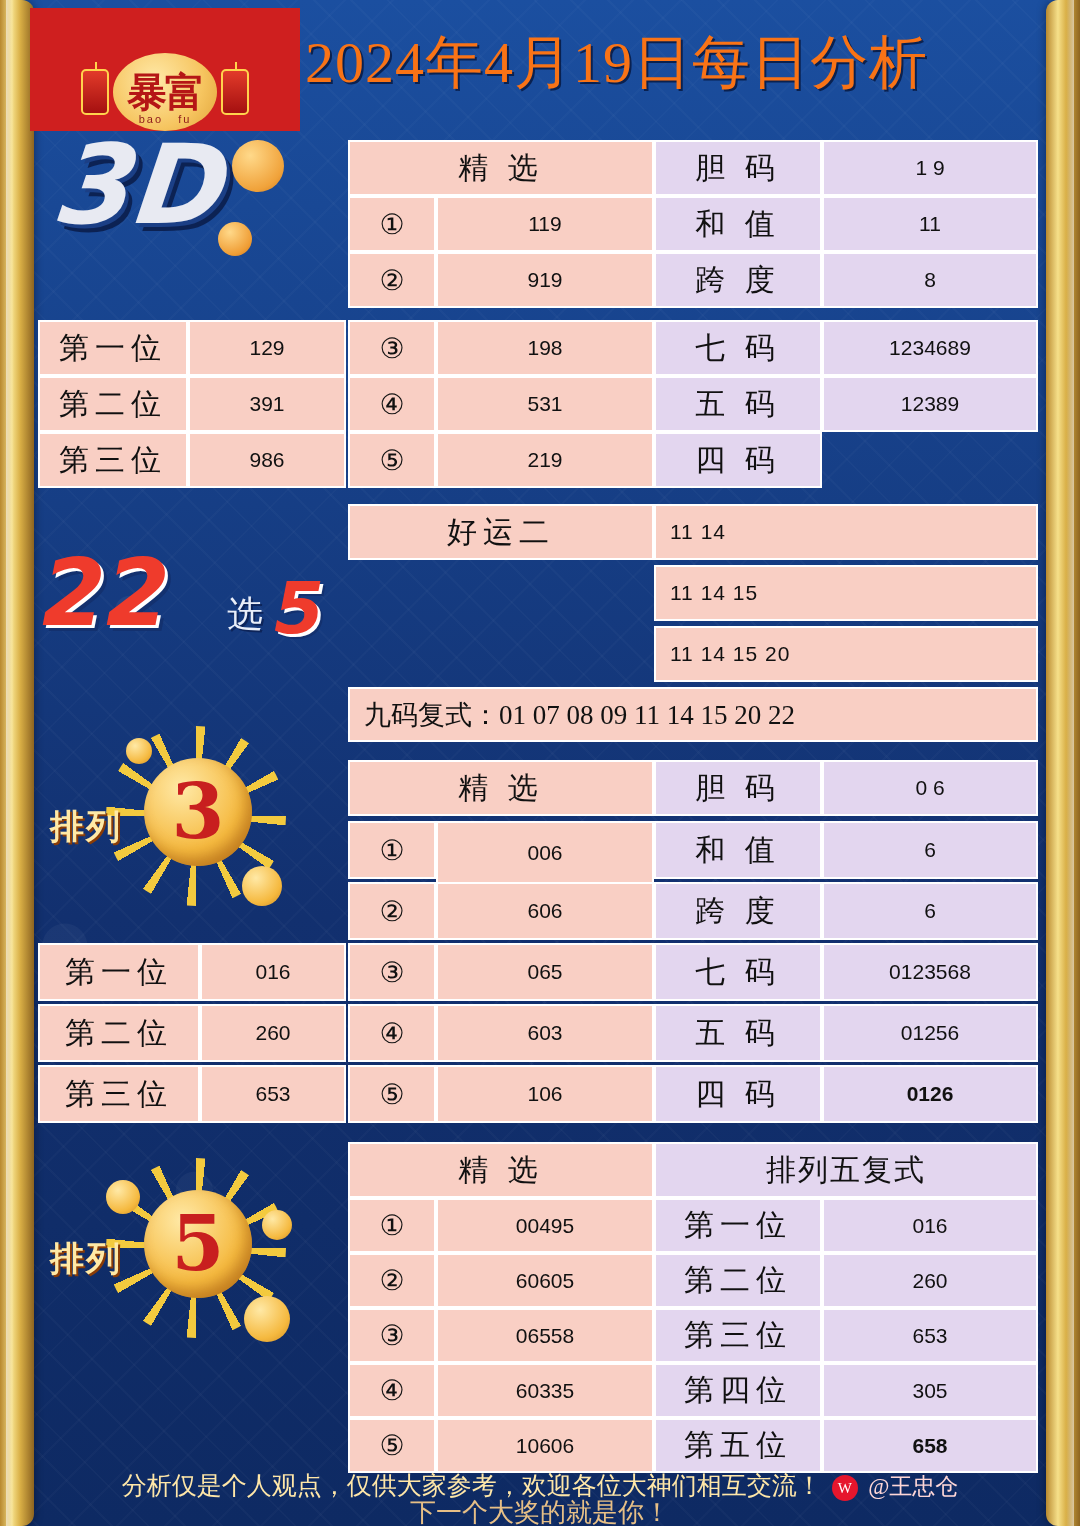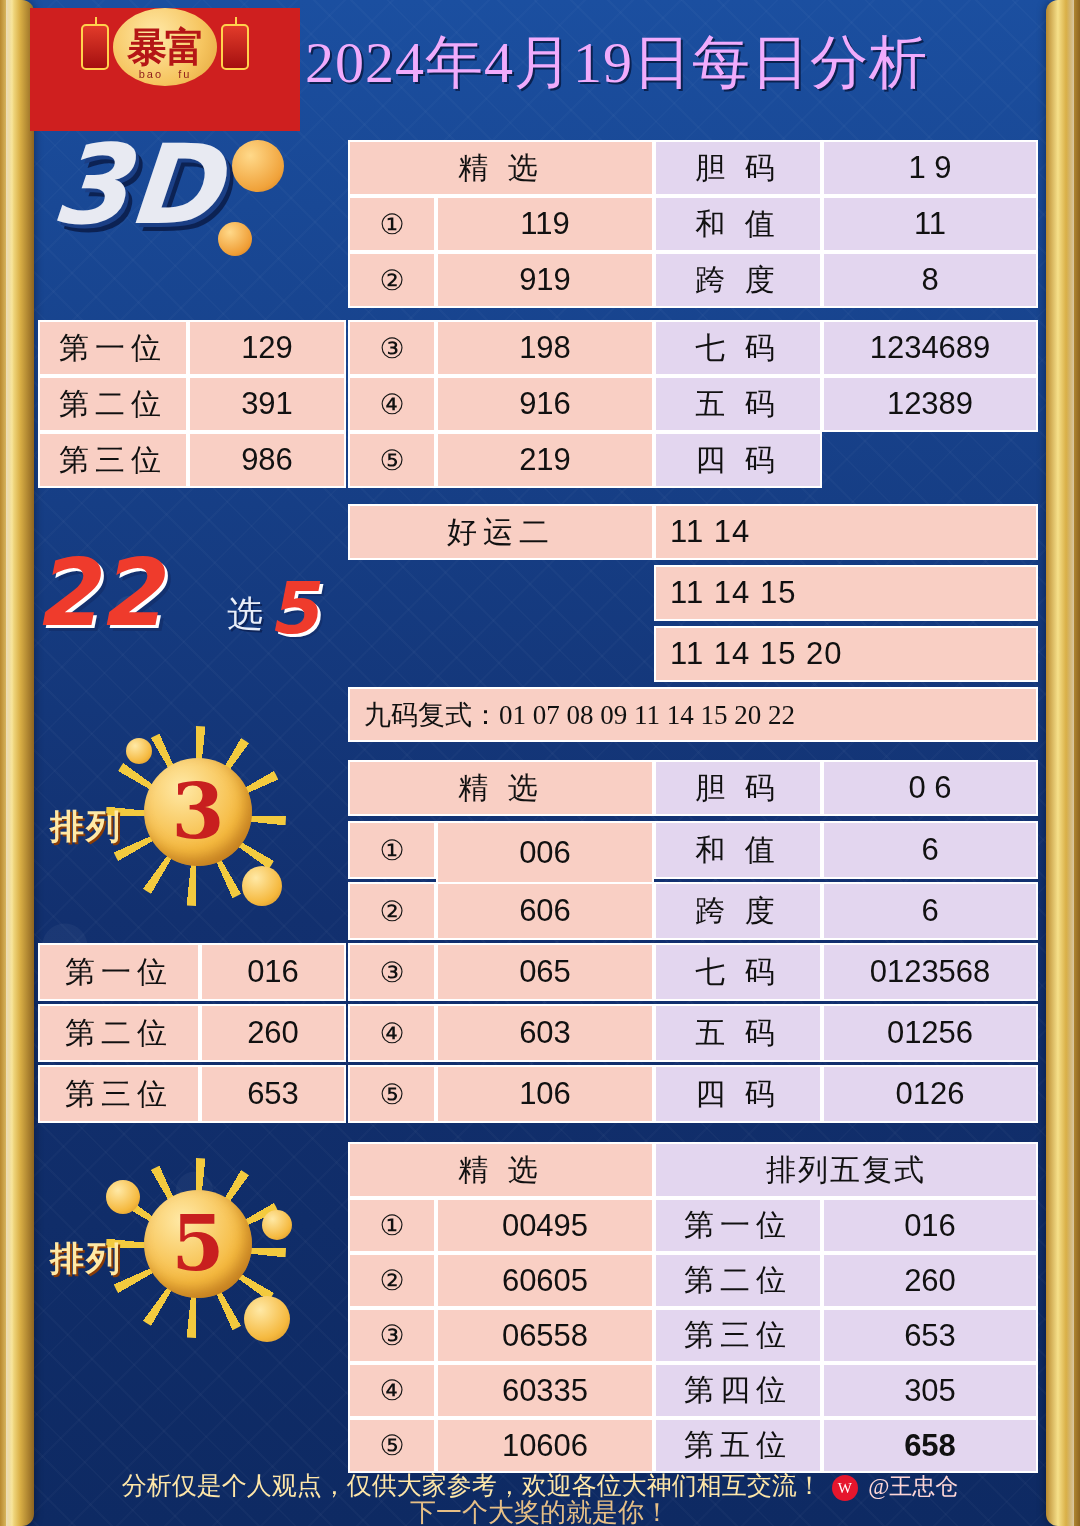--- a/index.html
+++ b/index.html
@@ -39,21 +39,21 @@
   }
   .frame-left::after { left: 6px; }
   .frame-right::after { right: 6px; transform: scaleX(-1); }
 
   .sheet { position: absolute; inset: 0; }
 
   
   .logo-box {
     position: absolute; left: 30px; top: 8px; width: 270px; height: 123px;
     background: #cf1f1f;
-    display: flex; align-items: flex-start; justify-content: center;
+    display: flex; align-items: flex-end; justify-content: center;
   }
   .logo-inner { display: flex; align-items: center; gap: 4px; }
   .fu-circle {
     width: 104px; height: 78px; border-radius: 50%;
     background: radial-gradient(circle at 40% 35%, #ffe9a8, #f6c560 60%, #e1a338);
     display: flex; align-items: center; justify-content: center;
     position: relative;
   }
   .fu-text { font-size: 40px; color: #b51616; font-weight: bold; letter-spacing: -2px;
              font-family: "DejaVu Serif", serif; line-height: 1; }
@@ -64,41 +64,41 @@
     background: linear-gradient(#e23b2a,#a51010);
     border: 2px solid #ffd34d;
     position: relative;
   }
   .firecracker::after{
     content:""; position:absolute; left:50%; top:-9px; width:2px; height:9px; background:#ffd34d;
   }
 
   .title {
     position: absolute; left: 305px; top: 34px; width: 760px;
-    color: #f0abfc; font-size: 58px; line-height: 1;
+    color: #f97316; font-size: 58px; line-height: 1;
     font-family: "Liberation Serif", serif;
     letter-spacing: 1px;
     text-shadow: 2px 2px 0 #0a2150;
     white-space: nowrap;
   }
 
   
   .cell {
     position: absolute;
     background: #f9cfc4;
     border: 2px solid #ffffff;
     display: flex; align-items: center; justify-content: center;
     color: #111; font-size: 30px;
     font-family: "Liberation Serif", serif;
   }
   .cell.lav { background: #e3d6ef; }
   .cell.label { letter-spacing: 6px; }
   .cell.small { font-size: 27px; }
   .cell.left { justify-content: flex-start; padding-left: 14px; letter-spacing: 1px; }
-  .cell.num { font-family: "Liberation Sans", sans-serif; font-size: 31px; }
+  .cell.num { font-family: "Liberation Sans", sans-serif; font-size: 21px; }
   .circled { font-size: 28px; }
 
   
   .logo3d {
     position: absolute; left: 62px; top: 130px; width: 230px; height: 170px;
   }
   .logo3d .t {
     font-size: 110px; font-weight: bold; font-style: italic;
     font-family: "DejaVu Sans", sans-serif;
     color: #e8eaf2;
@@ -245,21 +245,21 @@
   <div class="cell num" style="left:436px; top:252px; width:218px; height:56px;">919</div>
   <div class="cell label lav" style="left:654px; top:252px; width:168px; height:56px;">跨 度</div>
   <div class="cell num lav" style="left:822px; top:252px; width:216px; height:56px;">8</div>
 
   <div class="cell circled" style="left:348px; top:320px; width:88px; height:56px;">③</div>
   <div class="cell num" style="left:436px; top:320px; width:218px; height:56px;">198</div>
   <div class="cell label lav" style="left:654px; top:320px; width:168px; height:56px;">七 码</div>
   <div class="cell num lav" style="left:822px; top:320px; width:216px; height:56px;">1234689</div>
 
   <div class="cell circled" style="left:348px; top:376px; width:88px; height:56px;">④</div>
-  <div class="cell num" style="left:436px; top:376px; width:218px; height:56px;">916</div>
+  <div class="cell num" style="left:436px; top:376px; width:218px; height:56px;">531</div>
   <div class="cell label lav" style="left:654px; top:376px; width:168px; height:56px;">五 码</div>
   <div class="cell num lav" style="left:822px; top:376px; width:216px; height:56px;">12389</div>
 
   <div class="cell circled" style="left:348px; top:432px; width:88px; height:56px;">⑤</div>
   <div class="cell num" style="left:436px; top:432px; width:218px; height:56px;">219</div>
   <div class="cell label lav" style="left:654px; top:432px; width:168px; height:56px;">四 码</div>
 
   <div class="logo22">
     <span class="n">22</span>
     <span class="x">选</span>
@@ -308,21 +308,21 @@
   <div class="cell circled" style="left:348px; top:1004px; width:88px; height:58px;">④</div>
   <div class="cell num" style="left:436px; top:1004px; width:218px; height:58px;">603</div>
   <div class="cell label lav" style="left:654px; top:1004px; width:168px; height:58px;">五 码</div>
   <div class="cell num lav" style="left:822px; top:1004px; width:216px; height:58px;">01256</div>
 
   <div class="cell label" style="left:38px; top:1065px; width:162px; height:58px;">第三位</div>
   <div class="cell num" style="left:200px; top:1065px; width:146px; height:58px;">653</div>
   <div class="cell circled" style="left:348px; top:1065px; width:88px; height:58px;">⑤</div>
   <div class="cell num" style="left:436px; top:1065px; width:218px; height:58px;">106</div>
   <div class="cell label lav" style="left:654px; top:1065px; width:168px; height:58px;">四 码</div>
-  <div class="cell num lav" style="left:822px; top:1065px; width:216px; height:58px;">0126</div>
+  <div class="cell num lav" style="left:822px; top:1065px; width:216px; height:58px;font-weight:bold;">0126</div>
 
   <div class="burst" style="left:46px; top:1150px;">
     <div class="rays"></div>
     <div class="bigball">
         <span>5</span>
       </div>
     <div class="tag">排列</div>
     <div class="mini" style="width:46px;height:46px;left:198px;top:146px;"></div>
     <div class="mini" style="width:34px;height:34px;left:60px;top:30px;"></div>
     <div class="mini" style="width:30px;height:30px;left:216px;top:60px;"></div>

